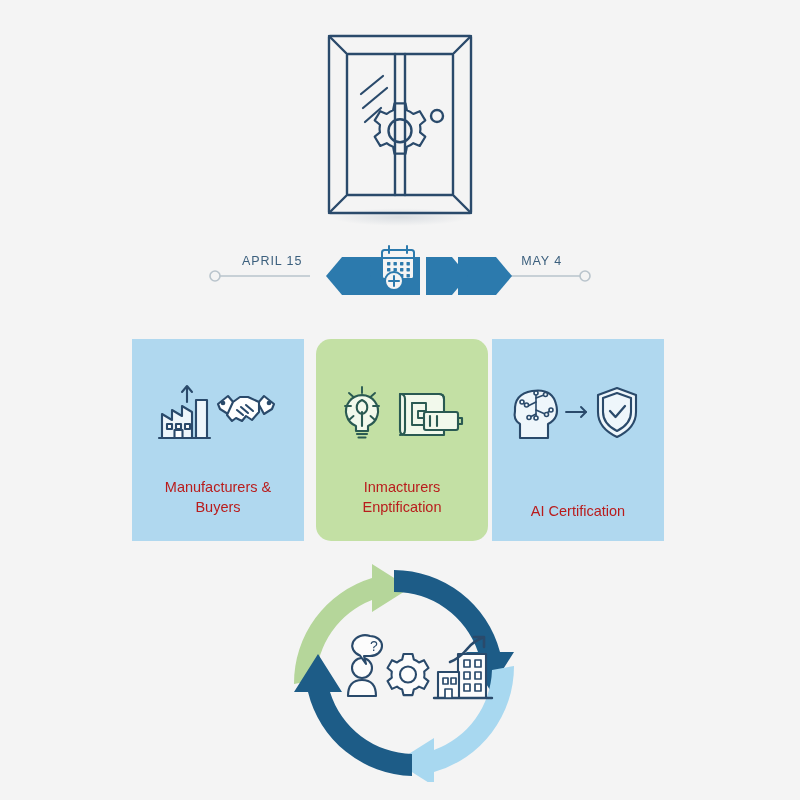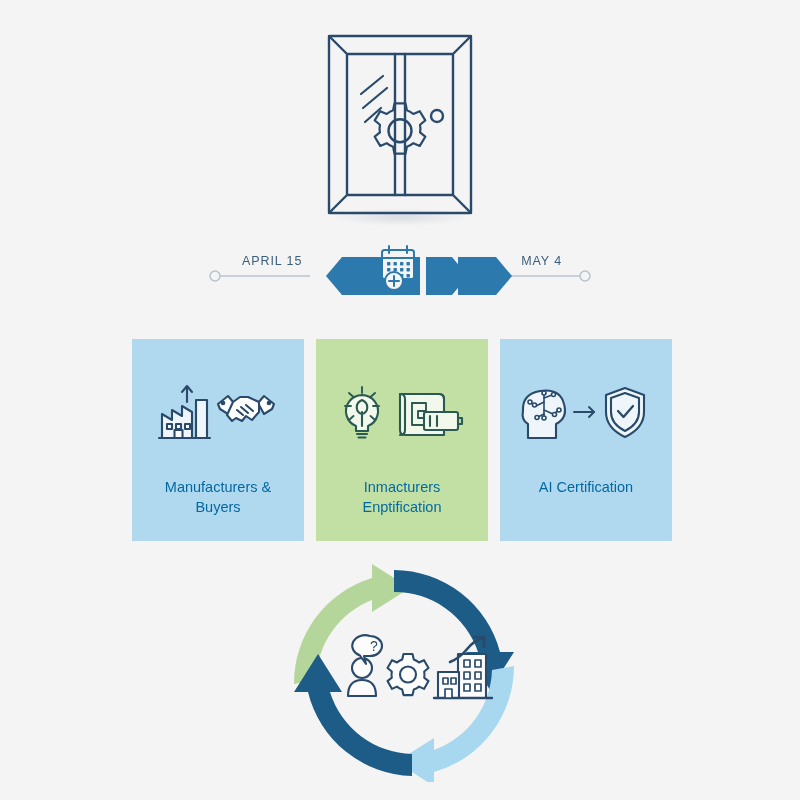--- a/index.html
+++ b/index.html
@@ -70,35 +70,35 @@
     top: 0;
     width: 172px;
     height: 202px;
     display: flex;
     flex-direction: column;
     align-items: center;
     justify-content: flex-start;
     box-sizing: border-box;
   }
   .card.c0 { left: 0px;   background: #b0d8ef; }
-  .card.c1 { left: 184px; background: #c3e0a4; }
-  .card.c2 { left: 368px; background: #b0d8ef; }
+  .card.c1 { left: 184px; background: #c3e0a4; border-radius: 15px; }
+  .card.c2 { left: 360px; background: #b0d8ef; gap: 24px; }
   .card-icon {
     margin-top: 42px;
     height: 62px;
     display: flex;
     align-items: center;
     justify-content: center;
   }
   .card-label {
     margin-top: 34px;
     text-align: center;
     font-size: 14.5px;
     line-height: 1.38;
-    color: #0369a1;
+    color: #b91c1c;
     font-family: "Liberation Sans", sans-serif;
     padding: 0 10px;
     white-space: pre-line;
   }
 
   
   .cycle {
     position: absolute;
     left: 288px;
     top: 560px;

